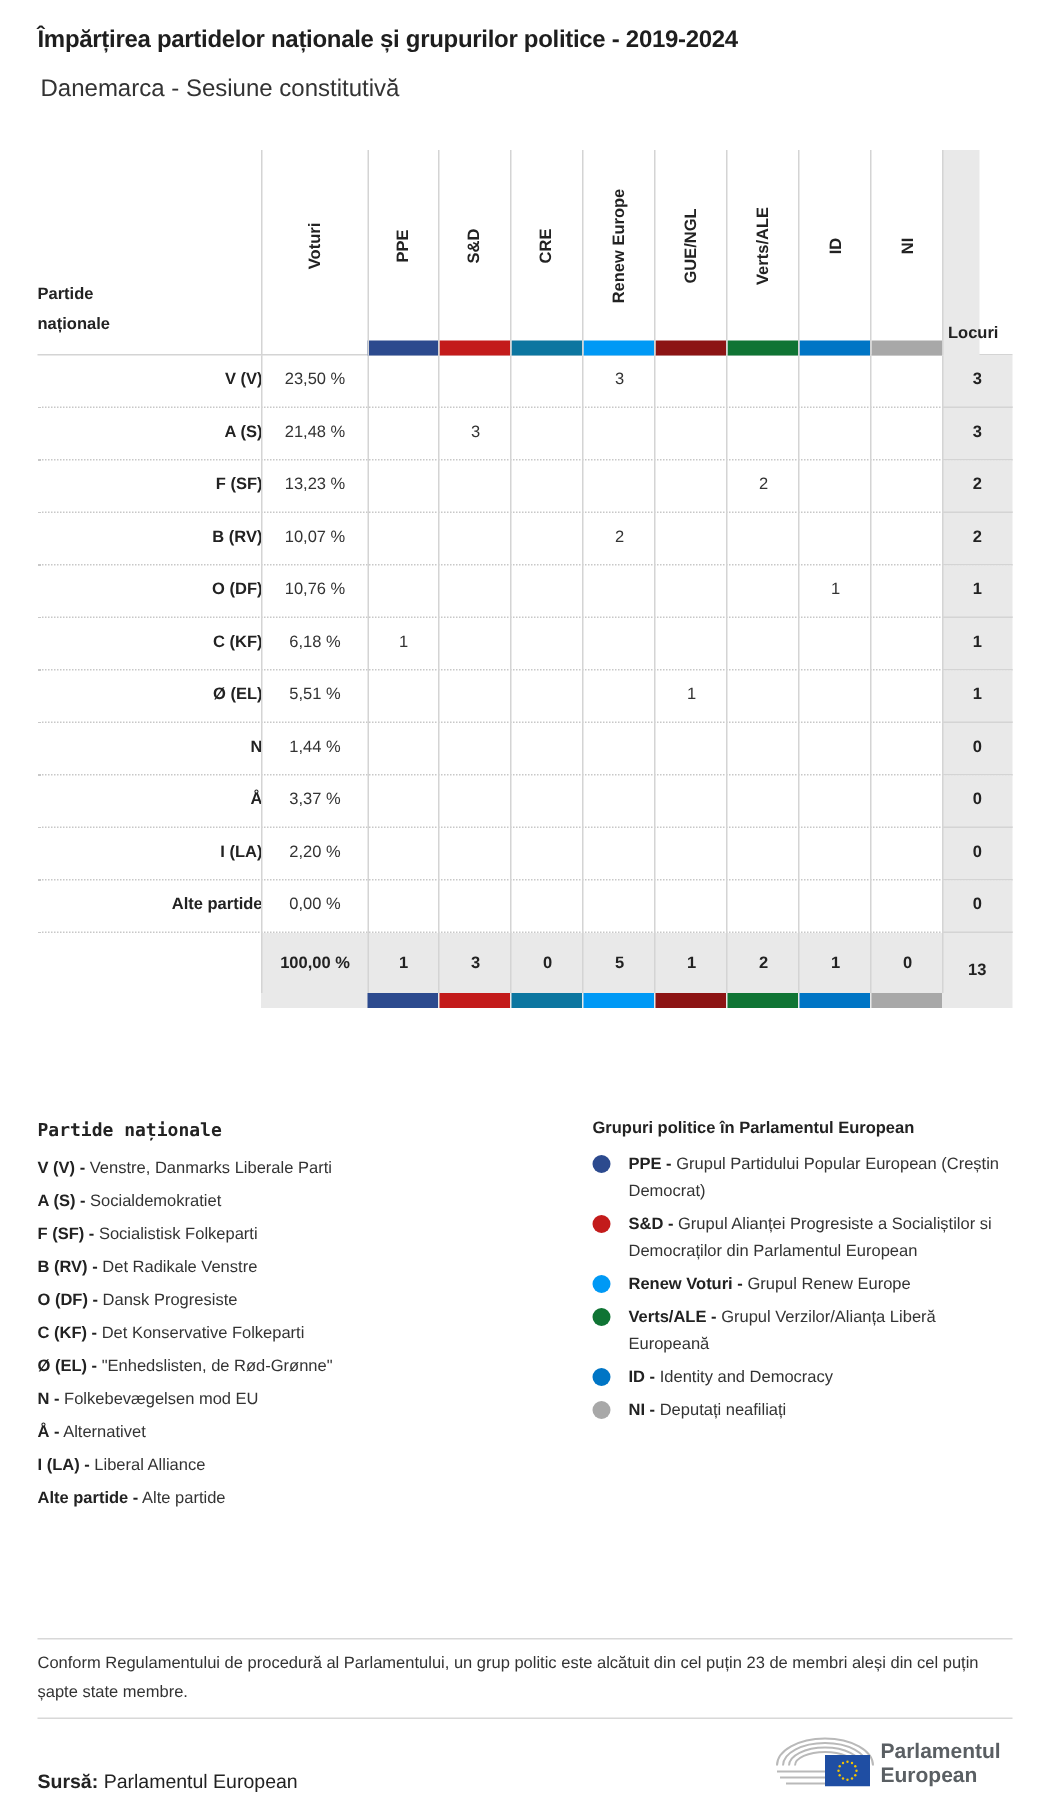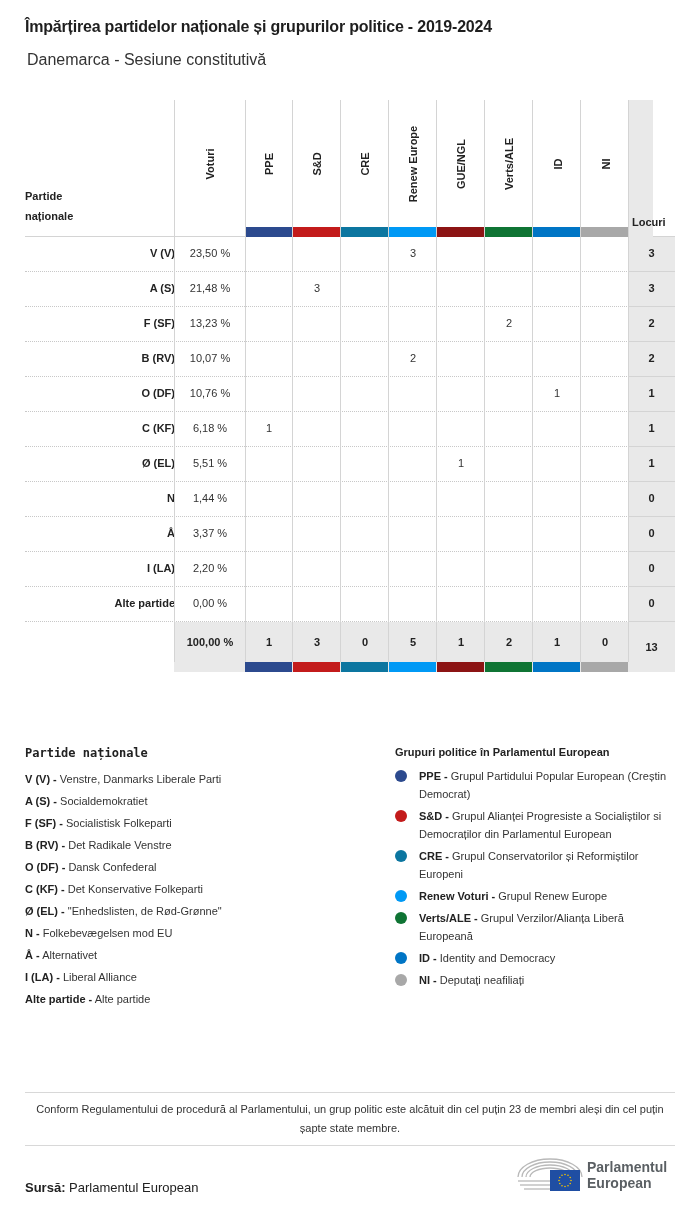--- a/index.html
+++ b/index.html
@@ -42,21 +42,21 @@
   .legend-left .li b { color: #222; }
 
   .legend-right { position: absolute; left: 395px; top: 746px; width: 285px; }
   .legend-right .lh { font-size: 11px; font-weight: bold; color: #222; margin-bottom: 9px; }
   .legend-right .gi { position: relative; padding-left: 24px; font-size: 11px; line-height: 18px; color: #333; margin-bottom: 4px; }
   .legend-right .gi b { color: #222; }
   .legend-right .dot { position: absolute; left: 0; top: 3px; width: 12px; height: 12px; border-radius: 50%; }
 
   
   .hr1 { position: absolute; left: 25px; top: 1092px; width: 650px; height: 1px; background: #d8d8d8; }
-  .note { position: absolute; left: 25px; top: 1100px; width: 650px; font-size: 11px; line-height: 19px; color: #333; text-align: center; }
+  .note { position: absolute; left: 25px; top: 1100px; width: 650px; font-size: 11px; line-height: 19px; color: #333; }
   .hr2 { position: absolute; left: 25px; top: 1145px; width: 650px; height: 1px; background: #d8d8d8; }
   .source { position: absolute; left: 25px; top: 1180px; font-size: 13px; color: #222; }
   .source b { font-weight: bold; }
   .logo { position: absolute; left: 516px; top: 1155px; width: 165px; height: 40px; }
   .logo .logo-text { position: absolute; left: 71px; top: 4px; font-size: 14px; font-weight: bold; color: #5a5f63; line-height: 16px; }
 </style>
 </head>
 <body>
 
 <div class="title">Împărțirea partidelor naționale și grupurilor politice - 2019-2024</div>
@@ -297,36 +297,35 @@
     </div>
 </div>
 
 <div class="legend-left">
   <div class="lh">Partide naționale</div>
   <div id="party-legend-items">
       <div class="li"><b>V (V) -</b> <span>Venstre, Danmarks Liberale Parti</span></div>
       <div class="li"><b>A (S) -</b> <span>Socialdemokratiet</span></div>
       <div class="li"><b>F (SF) -</b> <span>Socialistisk Folkeparti</span></div>
       <div class="li"><b>B (RV) -</b> <span>Det Radikale Venstre</span></div>
-      <div class="li"><b>O (DF) -</b> <span>Dansk Confederal</span></div>
+      <div class="li"><b>O (DF) -</b> <span>Dansk Progresiste</span></div>
       <div class="li"><b>C (KF) -</b> <span>Det Konservative Folkeparti</span></div>
       <div class="li"><b>Ø (EL) -</b> <span>"Enhedslisten, de Rød-Grønne"</span></div>
       <div class="li"><b>N -</b> <span>Folkebevægelsen mod EU</span></div>
       <div class="li"><b>Å -</b> <span>Alternativet</span></div>
       <div class="li"><b>I (LA) -</b> <span>Liberal Alliance</span></div>
       <div class="li"><b>Alte partide -</b> <span>Alte partide</span></div>
     </div>
 </div>
 
 <div class="legend-right">
   <div class="lh">Grupuri politice în Parlamentul European</div>
   <div id="group-legend-items">
       <div class="gi"><span class="dot" style="background: rgb(44, 74, 142);"></span><b>PPE -</b> <span>Grupul Partidului Popular European (Creștin Democrat)</span></div>
       <div class="gi"><span class="dot" style="background: rgb(195, 27, 27);"></span><b>S&amp;D -</b> <span>Grupul Alianței Progresiste a Socialiștilor si Democraților din Parlamentul European</span></div>
-      <div class="gi"><span class="dot" style="background: rgb(12, 118, 160);"></span><b>CRE -</b> <span>Grupul Conservatorilor și Reformiștilor Europeni</span></div>
       <div class="gi"><span class="dot" style="background: rgb(0, 153, 245);"></span><b>Renew Voturi -</b> <span>Grupul Renew Europe</span></div>
       <div class="gi"><span class="dot" style="background: rgb(15, 116, 52);"></span><b>Verts/ALE -</b> <span>Grupul Verzilor/Alianța Liberă Europeană</span></div>
       <div class="gi"><span class="dot" style="background: rgb(0, 117, 197);"></span><b>ID -</b> <span>Identity and Democracy</span></div>
       <div class="gi"><span class="dot" style="background: rgb(168, 168, 168);"></span><b>NI -</b> <span>Deputați neafiliați</span></div>
     </div>
 </div>
 
 <div class="hr1"></div>
 <div class="note">Conform Regulamentului de procedură al Parlamentului, un grup politic este alcătuit din cel puțin 23 de membri aleși din cel puțin șapte state membre.</div>
 <div class="hr2"></div>

